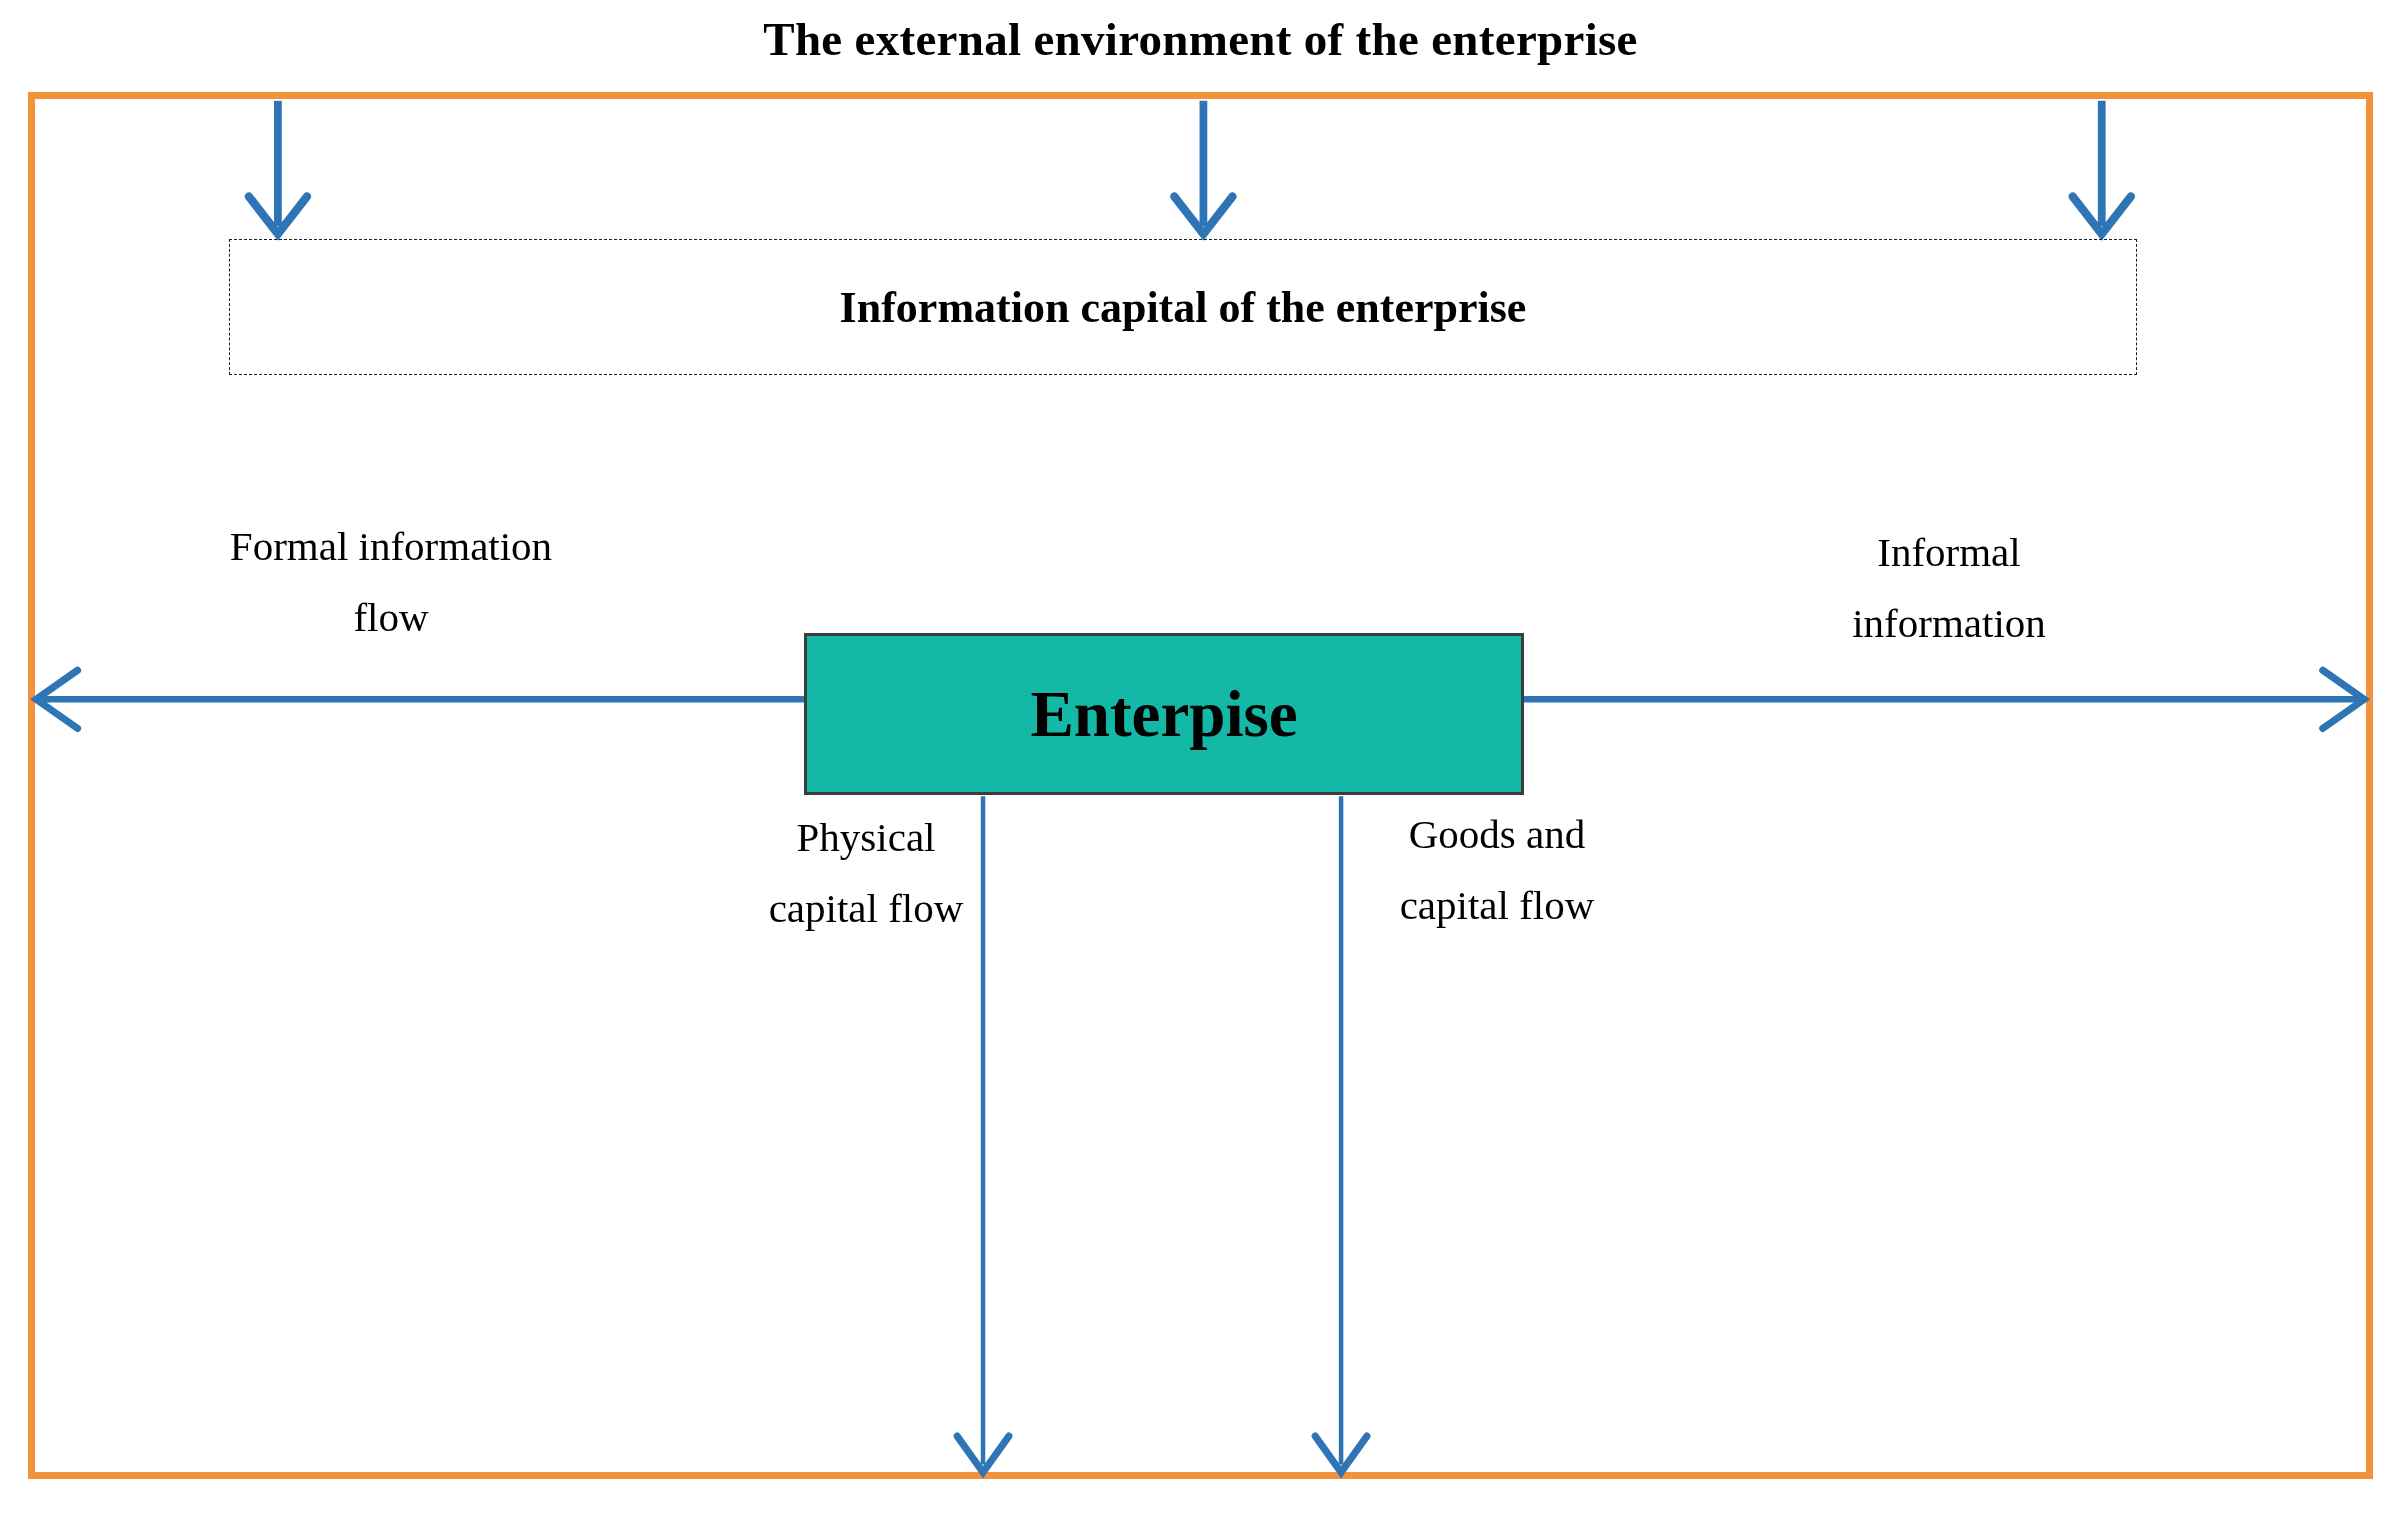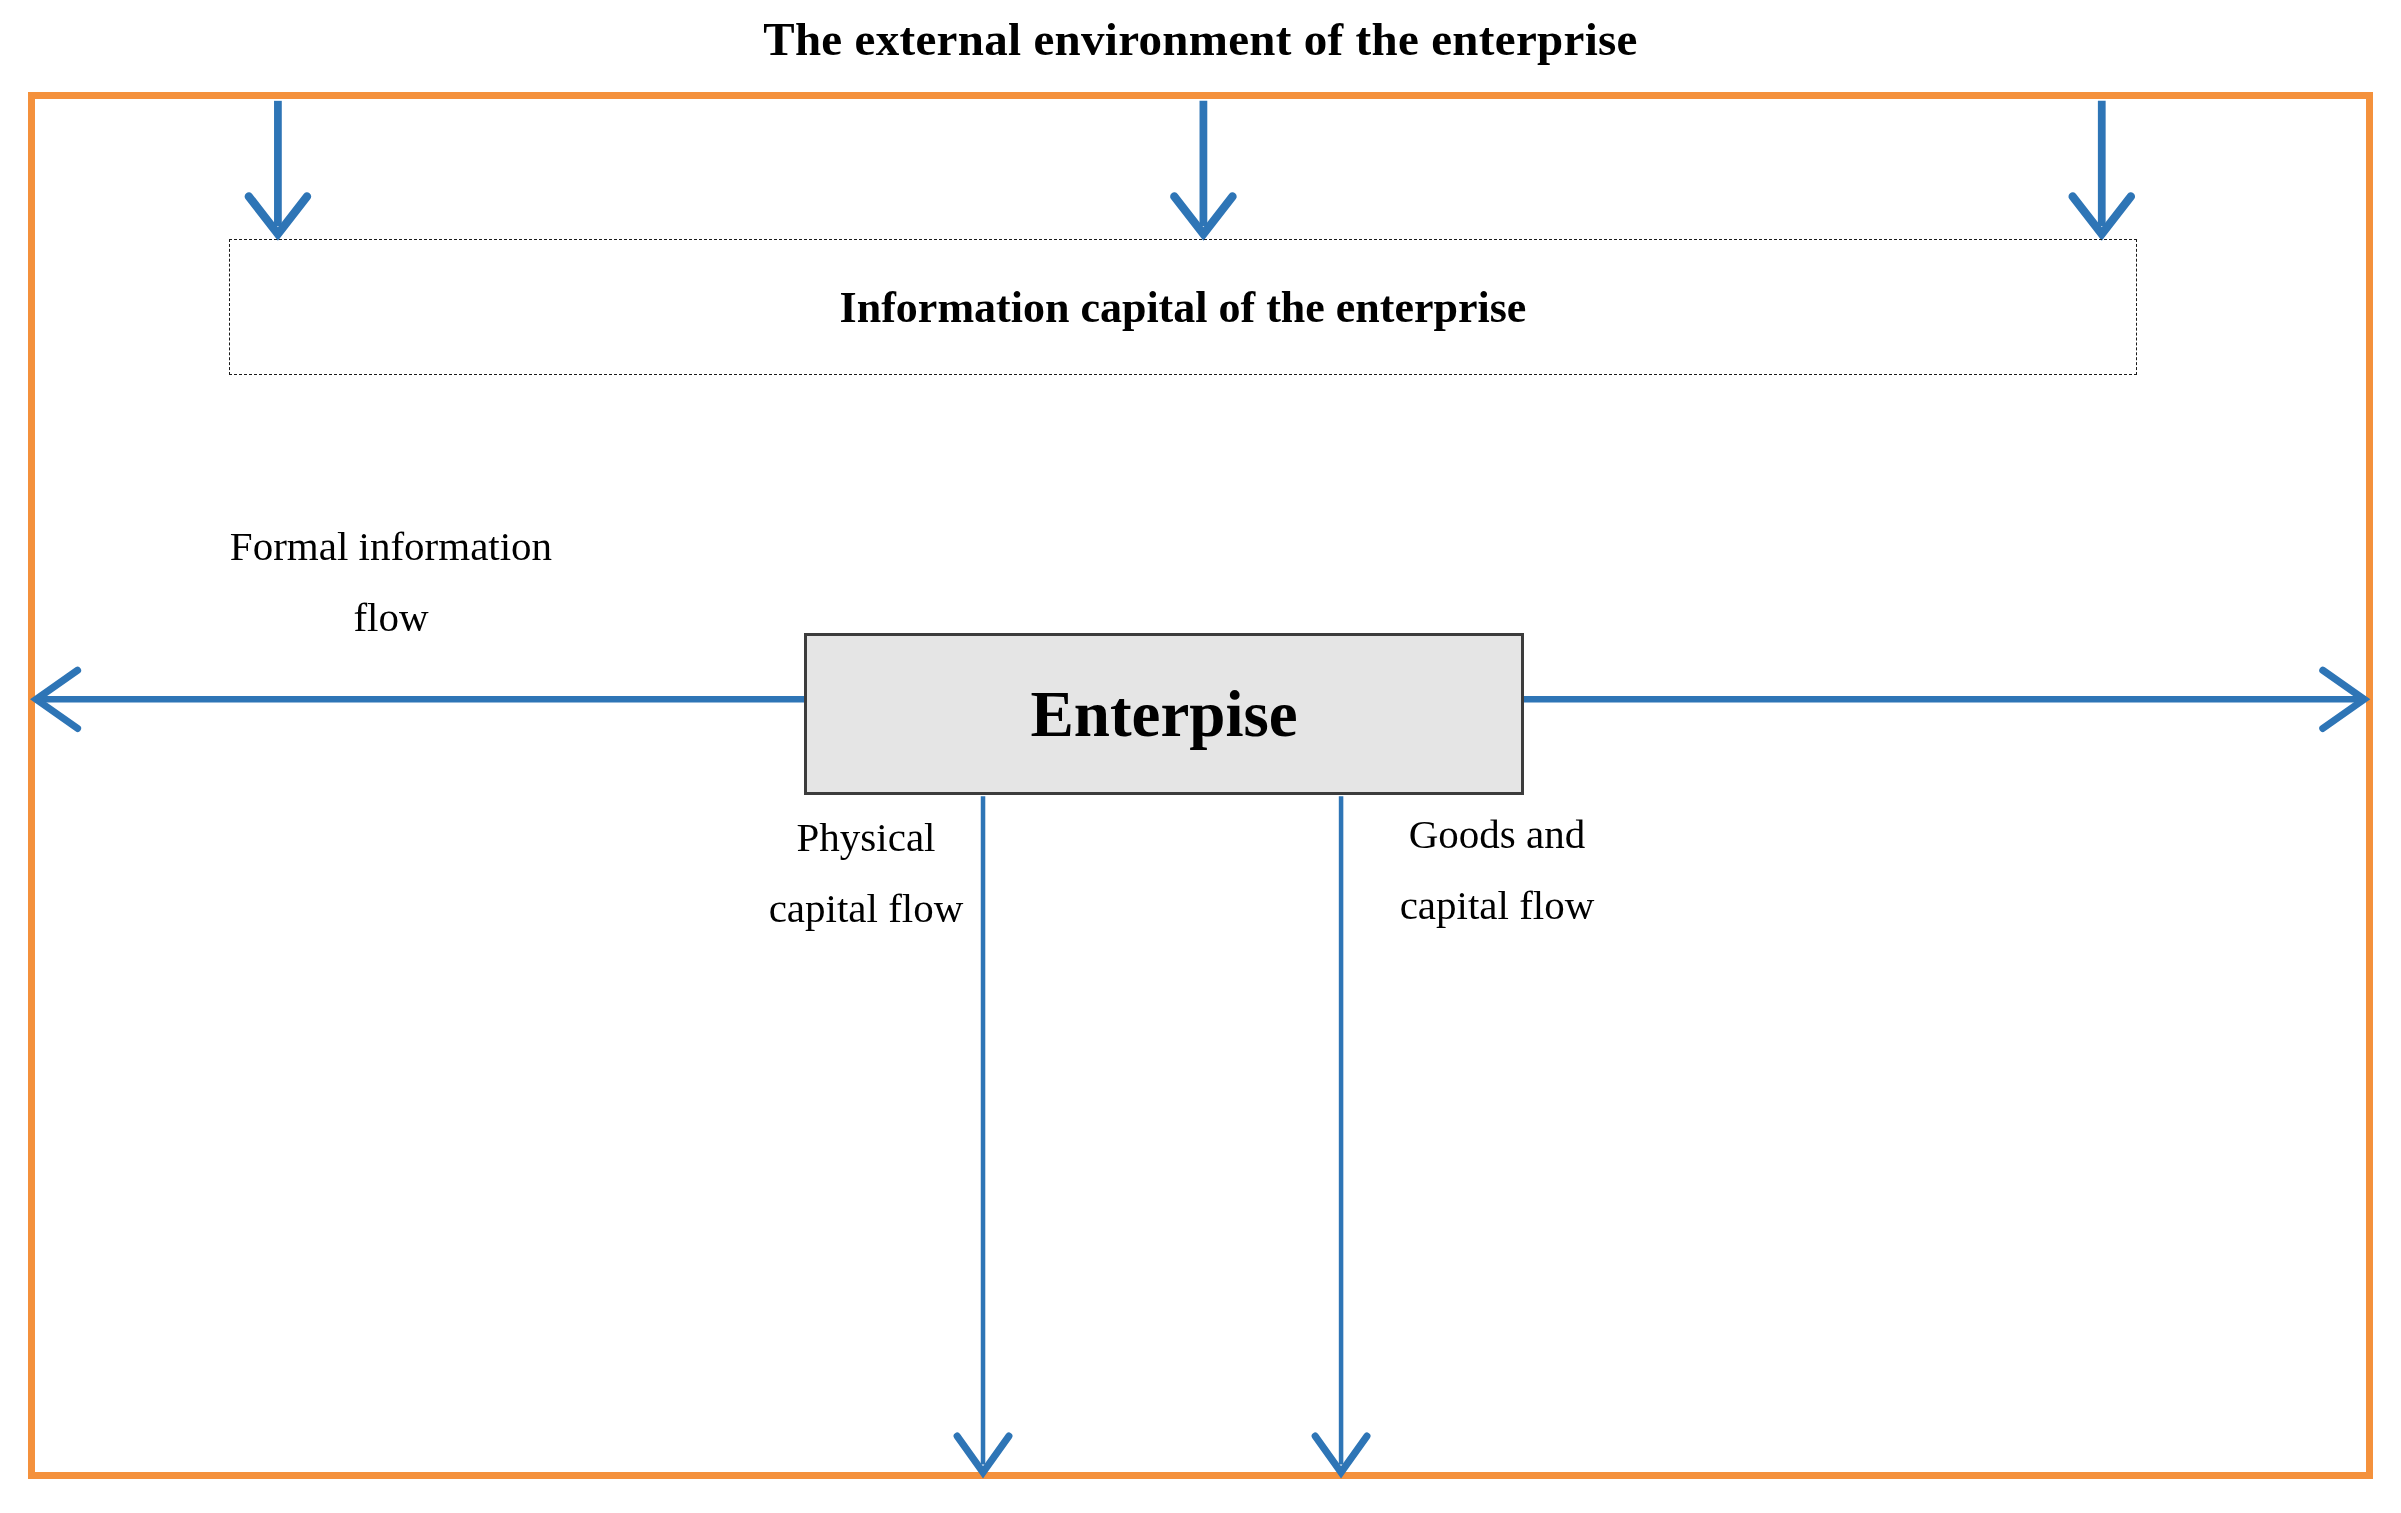--- a/index.html
+++ b/index.html
@@ -57,21 +57,21 @@
   }
   .dashed-box .box-label {
     font-size: 44px;
     font-weight: bold;
     text-align: center;
   }
   .enterprise-box {
     position: absolute;
     left: 804px; top: 633px;
     width: 720px; height: 162px;
-    background: #e5e5e5;
+    background: #14b8a6;
     border: 3.2px solid var(--enterprise-border);
     display: flex;
     align-items: center;
     justify-content: center;
     z-index: 3;
   }
   .enterprise-box .box-label {
     font-size: 65px;
     font-weight: bold;
   }
@@ -139,20 +139,24 @@
 
   <div class="enterprise-box">
     <span class="box-label">Enterpise</span>
   </div>
 
   <div class="flow-label label-formal">
     <div class="flow-line">Formal information</div>
     <div class="flow-line">flow</div>
   </div>
 
+  <div class="flow-label label-informal">
+    <div class="flow-line">Informal</div>
+    <div class="flow-line">information</div>
+  </div>
 
   <div class="flow-label label-physical">
     <div class="flow-line">Physical</div>
     <div class="flow-line">capital flow</div>
   </div>
 
   <div class="flow-label label-goods">
     <div class="flow-line">Goods and</div>
     <div class="flow-line">capital flow</div>
   </div>

